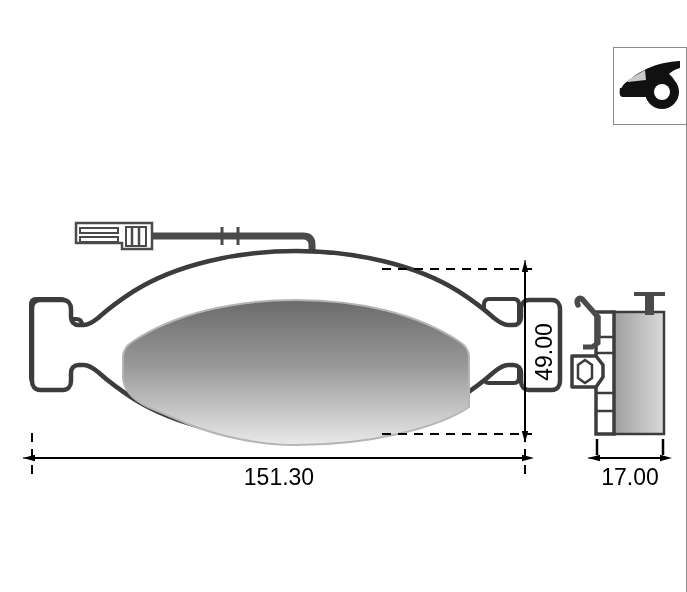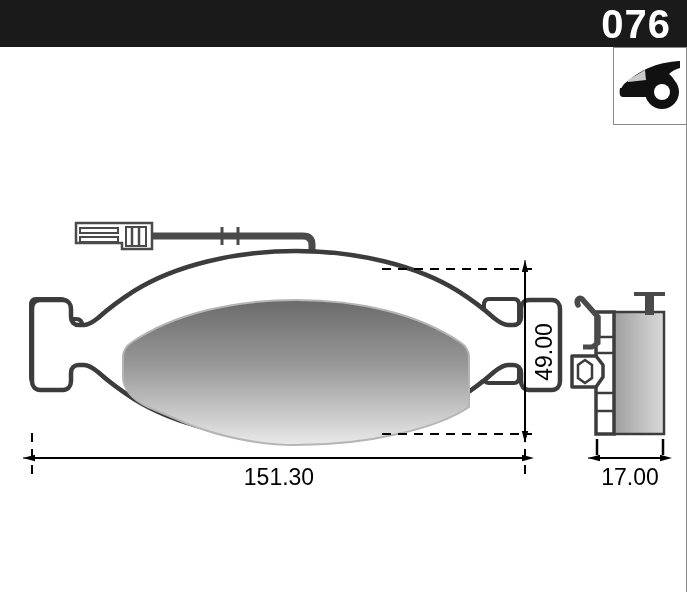--- a/index.html
+++ b/index.html
@@ -80,23 +80,20 @@
     font-family: "Liberation Sans", sans-serif;
     font-size: 23px;
     fill: #000000;
   }
 </style>
 </head>
 <body>
 
 <div id="page">
 
-  <div id="header-bar">
-    <div id="part-number">076</div>
-  </div>
 
   <div id="vehicle-icon-box">
     <svg width="73" height="77" viewBox="0 0 73 77">
       <g fill="#111111">
 
         <path d="M6 46 C6 41 9 36 14 33 C22 26 34 19 46 16 C54 14 62 13 66 13
                  L66 20 C62 21 58 23 55 26
                  C60 30 63 36 63 43
                  C63 45 63 47 62 49
                  L12 49

